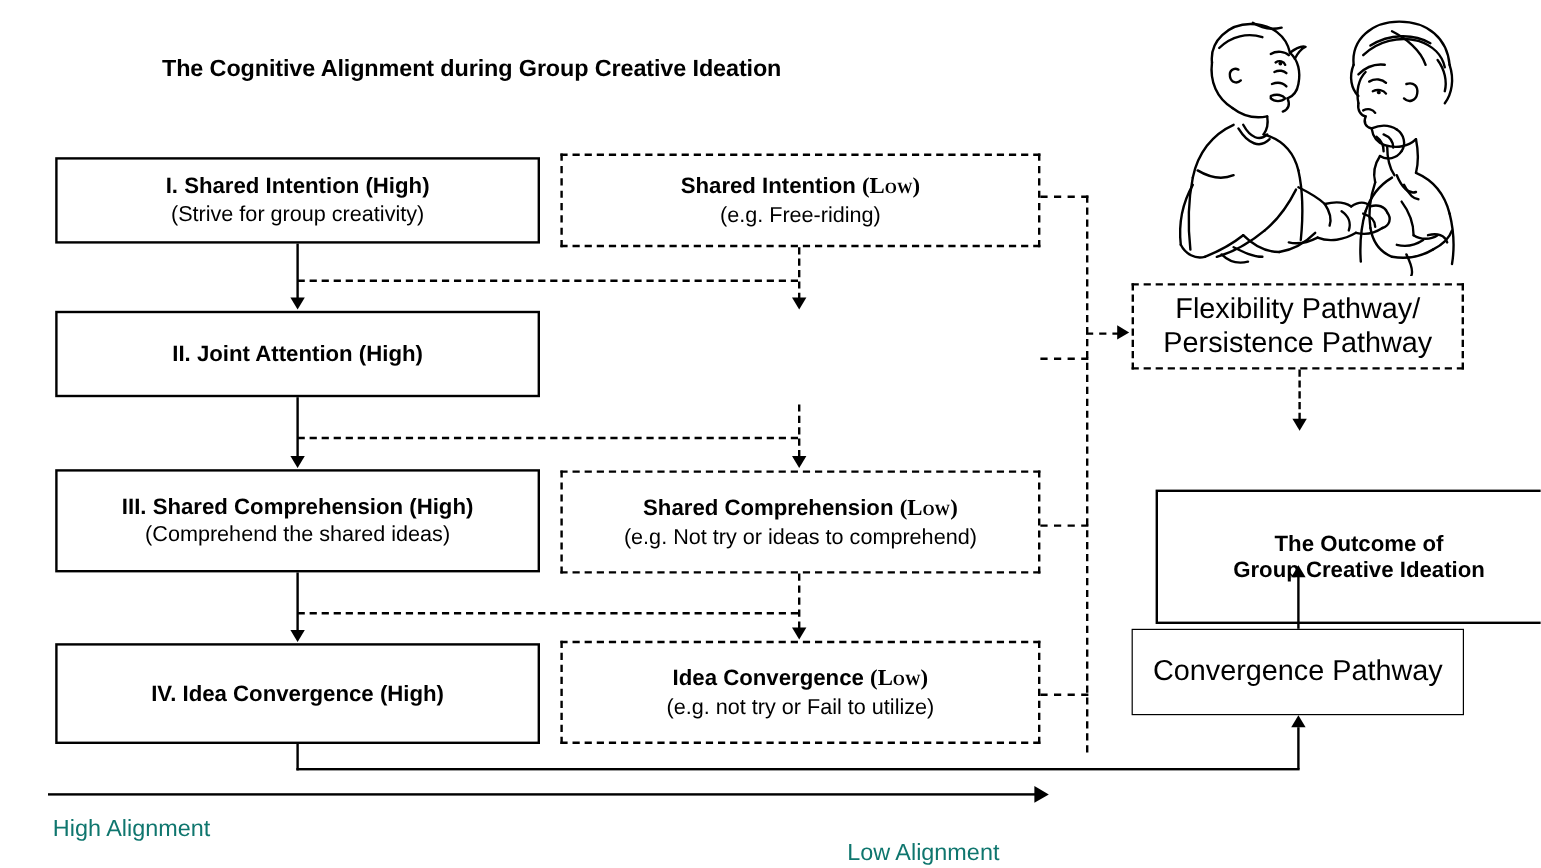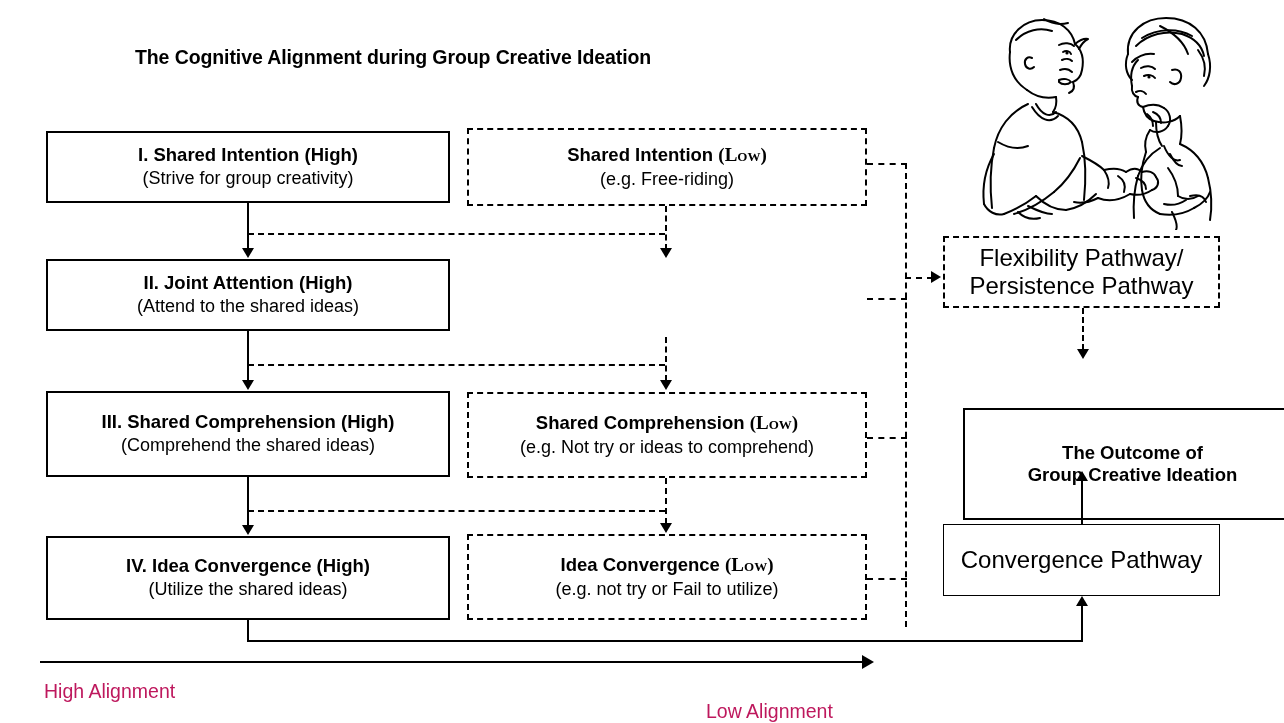--- a/index.html
+++ b/index.html
@@ -132,21 +132,21 @@
     top: 655px;
     width: 0; height: 0;
     border-top: 7px solid transparent;
     border-bottom: 7px solid transparent;
     border-left: 12px solid #000;
   }
   .axis-label {
     position: absolute;
     font-size: 19.5px;
     white-space: nowrap;
-    color: #be185d;
+    color: #0f766e;
     text-align: center;
   }
 
   
   .people-illustration {
     position: absolute;
     left: 932px;
     top: 8px;
     width: 300px;
     height: 222px;
@@ -280,31 +280,29 @@
     </svg>
   </div>
 
   <div class="node solid" style="left:46px; top:131px; width:404px; height:72px;">
     <div class="l1">I. Shared Intention (High)</div>
     <div class="l2">(Strive for group creativity)</div>
   </div>
 
   <div class="node solid" style="left:46px; top:259px; width:404px; height:72px;">
     <div class="l1">II. Joint Attention (High)</div>
-    <div class="l2">(Attend to the shared ideas)</div>
   </div>
 
   <div class="node solid" style="left:46px; top:391px; width:404px; height:86px;">
     <div class="l1">III. Shared Comprehension (High)</div>
     <div class="l2">(Comprehend the shared ideas)</div>
   </div>
 
   <div class="node solid" style="left:46px; top:536px; width:404px; height:84px;">
     <div class="l1">IV. Idea Convergence (High)</div>
-    <div class="l2">(Utilize the shared ideas)</div>
   </div>
 
   <div class="node dashed" style="left:467px; top:128px; width:400px; height:78px;">
     <div class="l1"><span>Shared Intention</span> <span class="lowtag">(Low)</span></div>
     <div class="l2">(e.g. Free-riding)</div>
   </div>
 
 
   <div class="node dashed" style="left:467px; top:392px; width:400px; height:86px;">
     <div class="l1"><span>Shared Comprehension</span> <span class="lowtag">(Low)</span></div>

